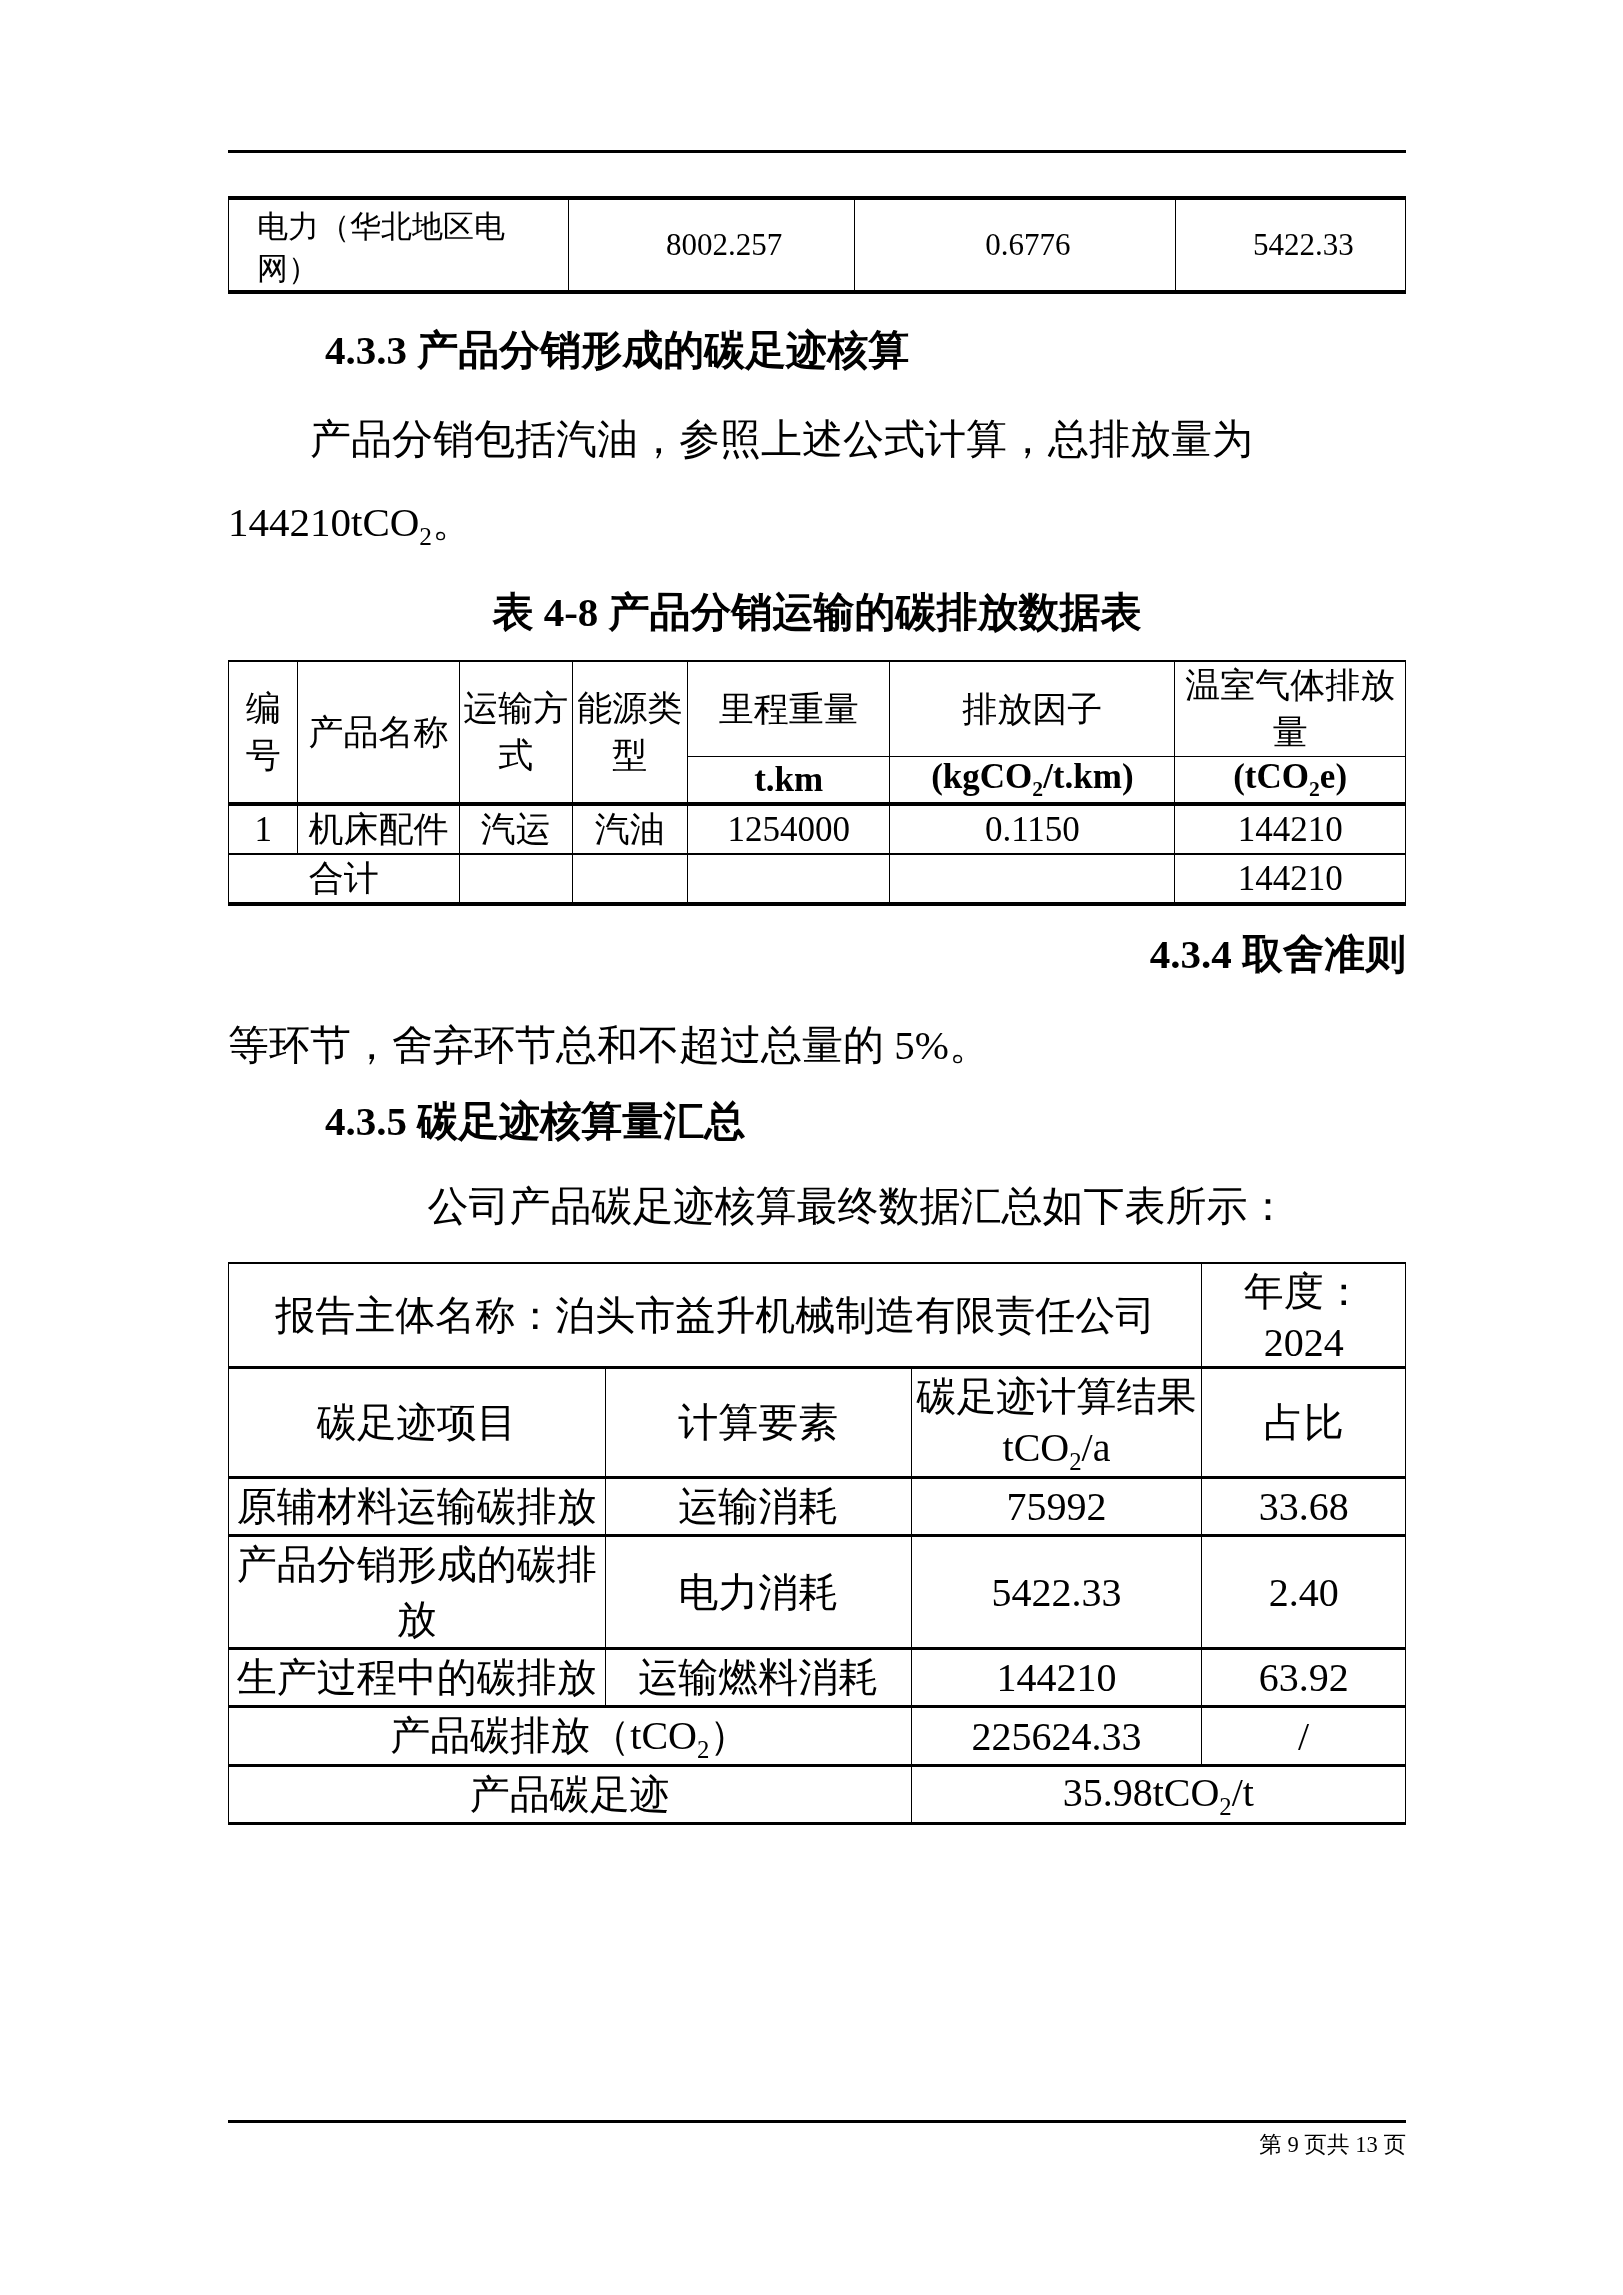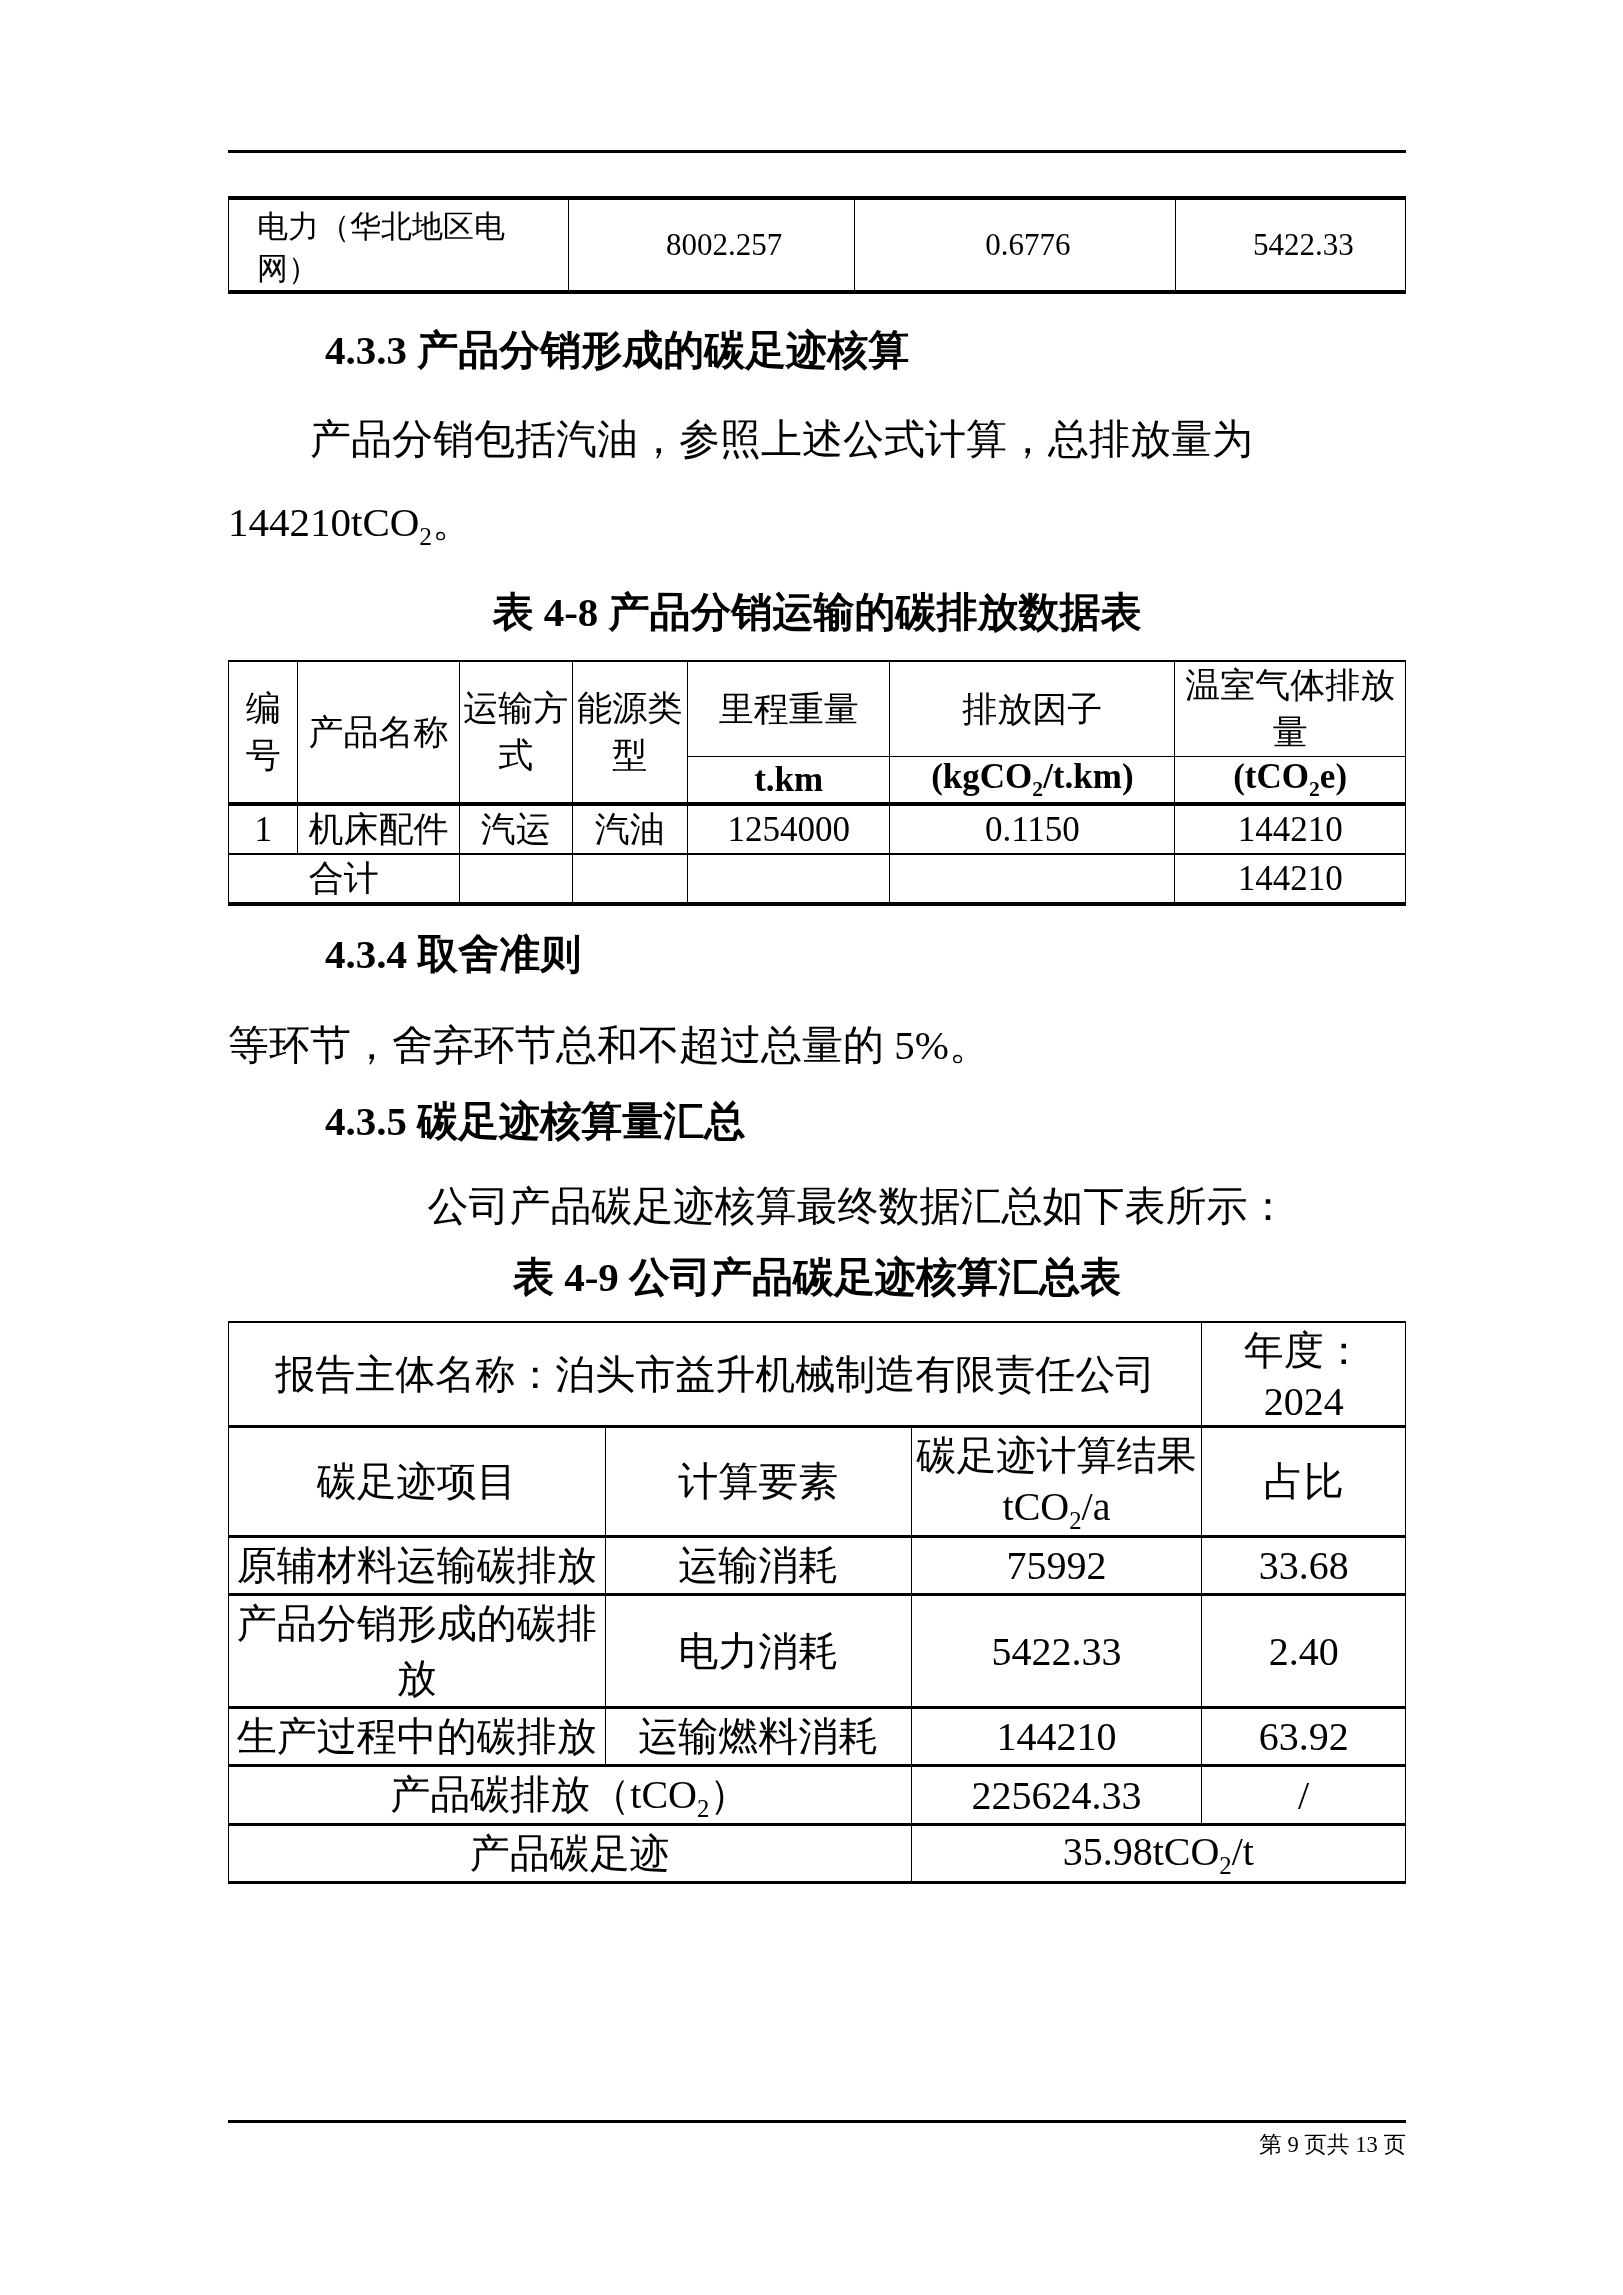--- a/index.html
+++ b/index.html
@@ -20,21 +20,21 @@
 
   
   .t0 { margin-top:43px; font-size:31px; }
   .t0 td { border-top:4.4px solid #000; border-bottom:4.4px solid #000;
            border-left:1.5px solid #000; border-right:1.5px solid #000; height:82px;padding-left:28px; }
   .t0 .cell-label { text-align:left; vertical-align:top; padding-top:5.9px; }
 
   
   .heading { font-size:41px; font-weight:bold; line-height:69px; padding-left:97px; }
   .h433 { margin-top:22px; }
-  .h434 { margin-top:13.7px; }
+  .h434 { margin-top:13.7px;text-align:right; }
   .h435 { margin-top:0px; }
   .para { font-size:41px; line-height:83px; }
   .p433 { margin-top:12.3px; }
   .p434 { margin-top:14.7px; }
   .p435 { margin-top:9.8px;text-align:center; }
   .indent { text-indent:82px; }
 
   .caption { font-size:41px; font-weight:bold; text-align:center; line-height:59px; }
   .cap48 { margin-top:4.9px; }
   .cap49 { margin-top:0px; }
@@ -142,21 +142,20 @@
   <div class="heading h434">4.3.4 取舍准则</div>
   <div class="para p434">
     <div>等环节，舍弃环节总和不超过总量的 5%。</div>
   </div>
 
   <div class="heading h435">4.3.5 碳足迹核算量汇总</div>
   <div class="para p435">
     <div class="indent">公司产品碳足迹核算最终数据汇总如下表所示：</div>
   </div>
 
-  <div class="caption cap49">表 4-9 公司产品碳足迹核算汇总表</div>
   <table class="t49">
     <colgroup>
         <col style="width:32%">
         <col style="width:26%">
         <col style="width:24.7%">
         <col style="width:17.3%">
       </colgroup>
     <tbody>
         <tr class="r1">
       <td colspan="3">报告主体名称：泊头市益升机械制造有限责任公司</td>

